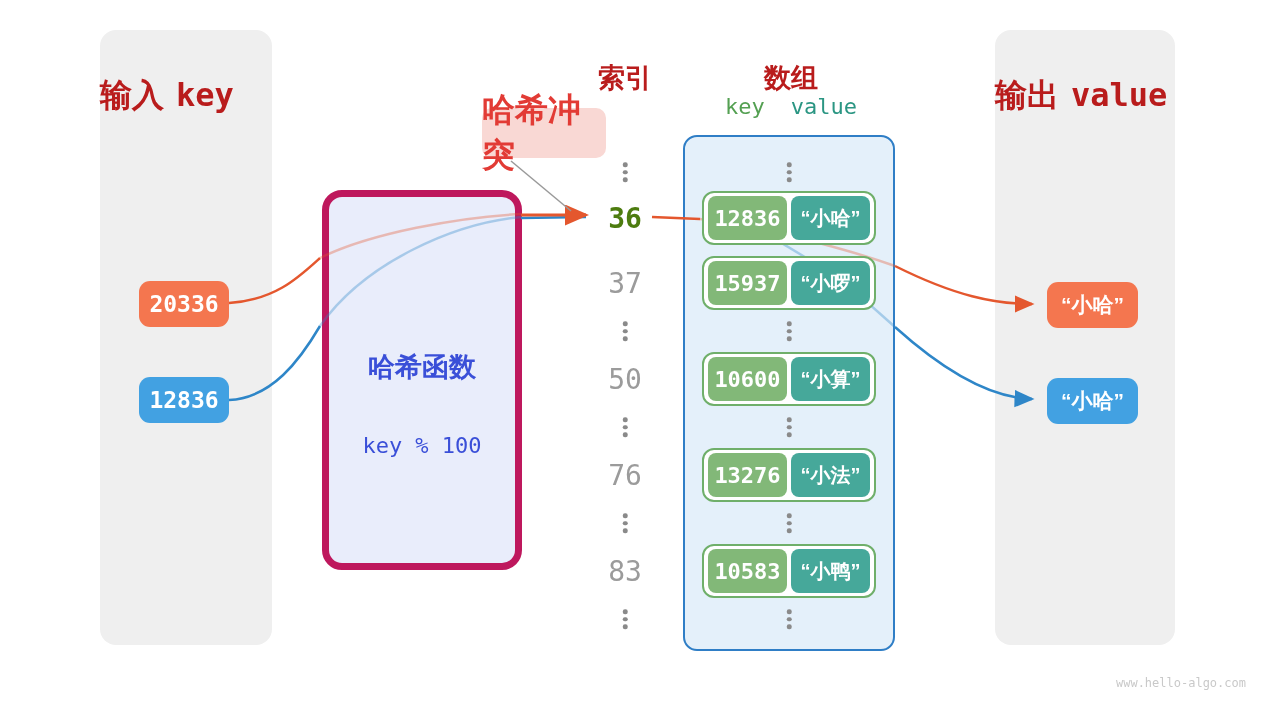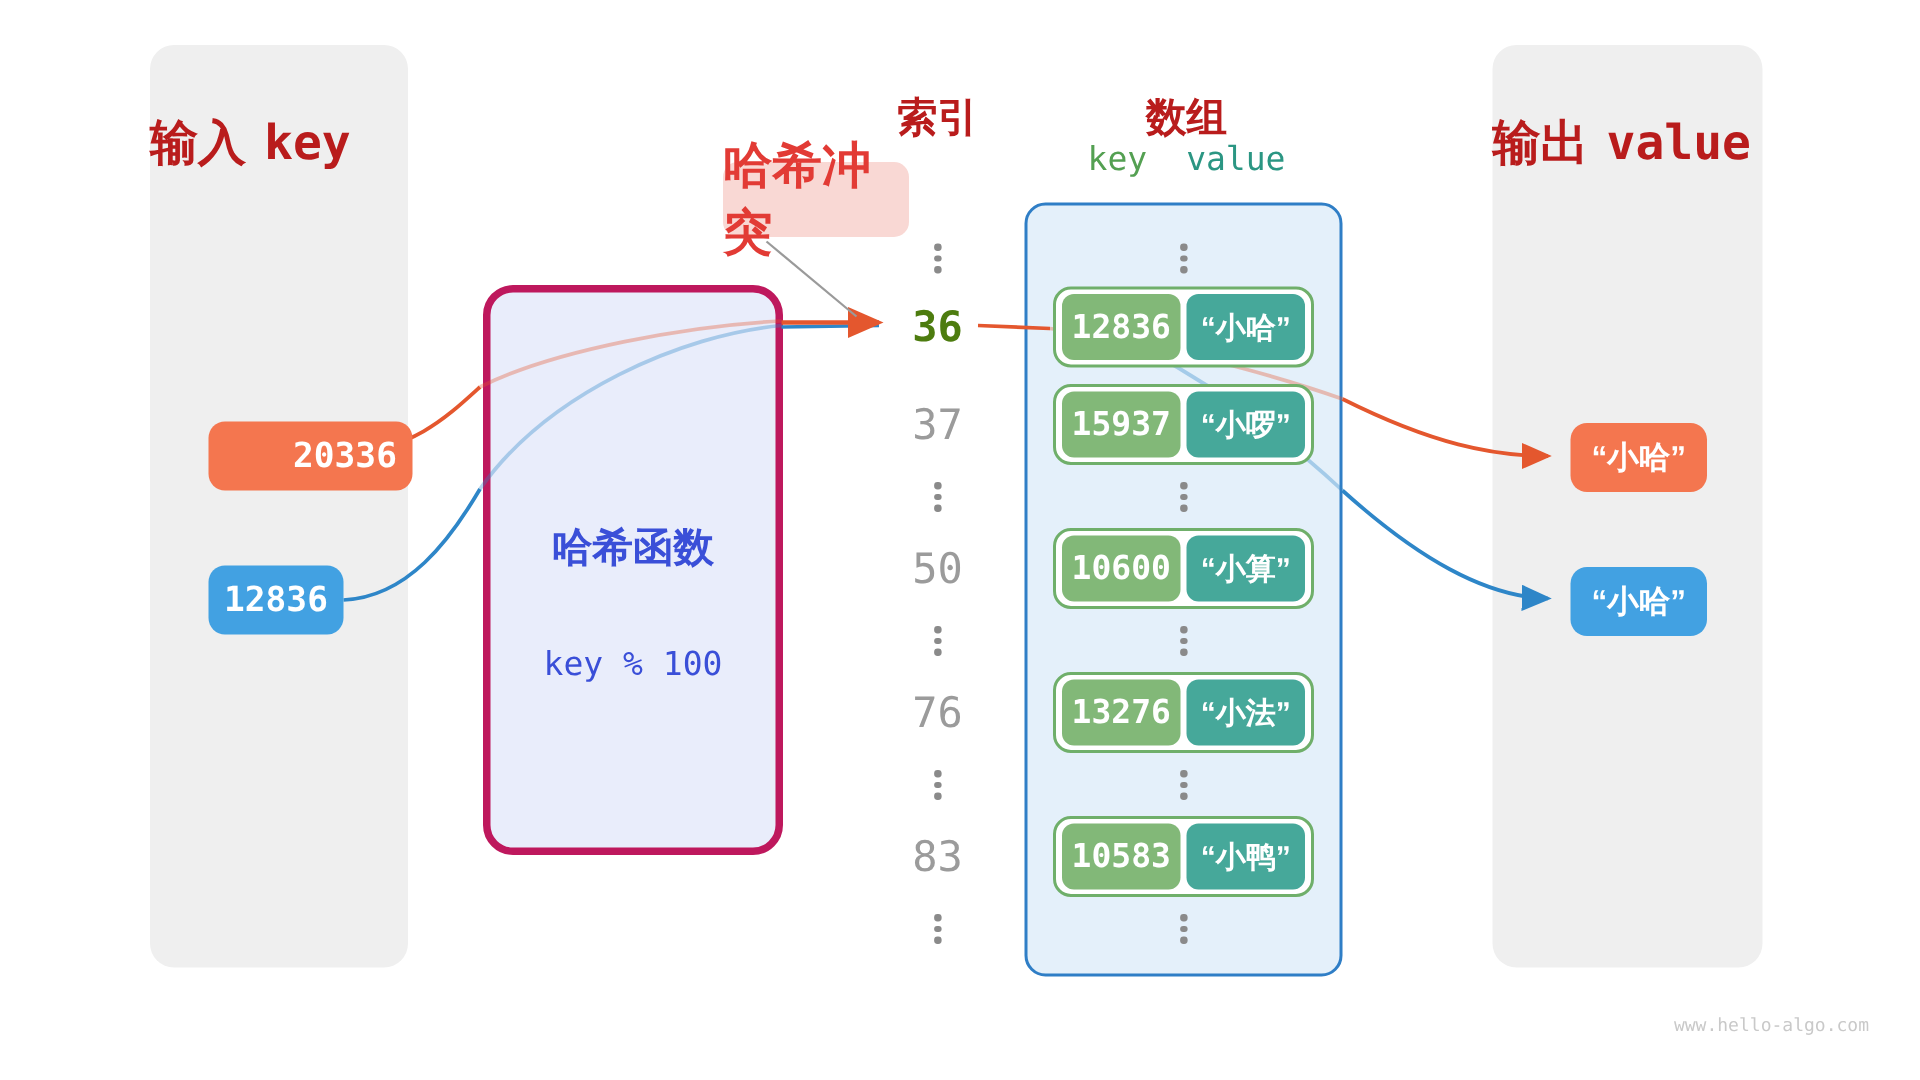--- a/index.html
+++ b/index.html
@@ -29,21 +29,21 @@
     color:#fff;
   }
   .kbox.num{font-size:23px;font-family:"DejaVu Sans Mono","Liberation Mono",monospace;font-weight:bold;}
   .kbox.val{font-size:21px;font-weight:bold;}
   .bg-orange{background:#F4764F;}
   .bg-blue{background:#42A1E2;}
 
   
   .hash-box{
     position:absolute;left:322px;top:190px;width:200px;height:380px;
-    background:#E9EDFB;border:5px solid #be185d;border-radius:20px;
+    background:#E9EDFB;border:7px solid #be185d;border-radius:20px;
     box-sizing:border-box;
   }
   .hash-label{
     position:absolute;left:0;top:152px;width:100%;text-align:center;
     color:#3A4FD8;font-size:27px;font-weight:bold;
   }
   .hash-formula{
     position:absolute;left:0;top:200px;width:100%;text-align:center;
     color:#3A4FD8;font-size:22px;
   }
@@ -167,21 +167,21 @@
   <path d="M511,161 L571,211" stroke="#9A9A9A" stroke-width="1.5" fill="none"></path>
 
   <path d="M652,217 L700,219" stroke="#E4572E" stroke-width="2.5" fill="none"></path>
   <path d="M700,219 C765,227 850,250 895,266" stroke="#E4572E" stroke-width="2.5" fill="none" opacity="0.35"></path>
 
   <path d="M895,266 C955,296 995,304 1032,304" stroke="#E4572E" stroke-width="2.5" fill="none" marker-end="url(#arrO)"></path>
   <path d="M762,232 C820,263 866,300 895,327" stroke="#2E86C8" stroke-width="2.5" fill="none" opacity="0.35"></path>
   <path d="M895,327 C945,372 990,398 1032,399" stroke="#2E86C8" stroke-width="2.5" fill="none" marker-end="url(#arrB)"></path>
 </svg>
 
-<div class="kbox num bg-orange" style="left:139px;top:281px;padding-left:46px;">20336</div>
+<div class="kbox num bg-orange" style="left:139px;top:281px;">20336</div>
 <div class="kbox num bg-blue" style="left:139px;top:377px;">12836</div>
 
 <div class="collision-badge">哈希冲突</div>
 
 <div class="col-header" style="left:625px;">索引</div>
 <div class="col-header" style="left:791px;">数组</div>
 <div class="kv-header" style="left:791px;">
   <span class="k">key</span><span class="v">value</span>
 </div>
 

